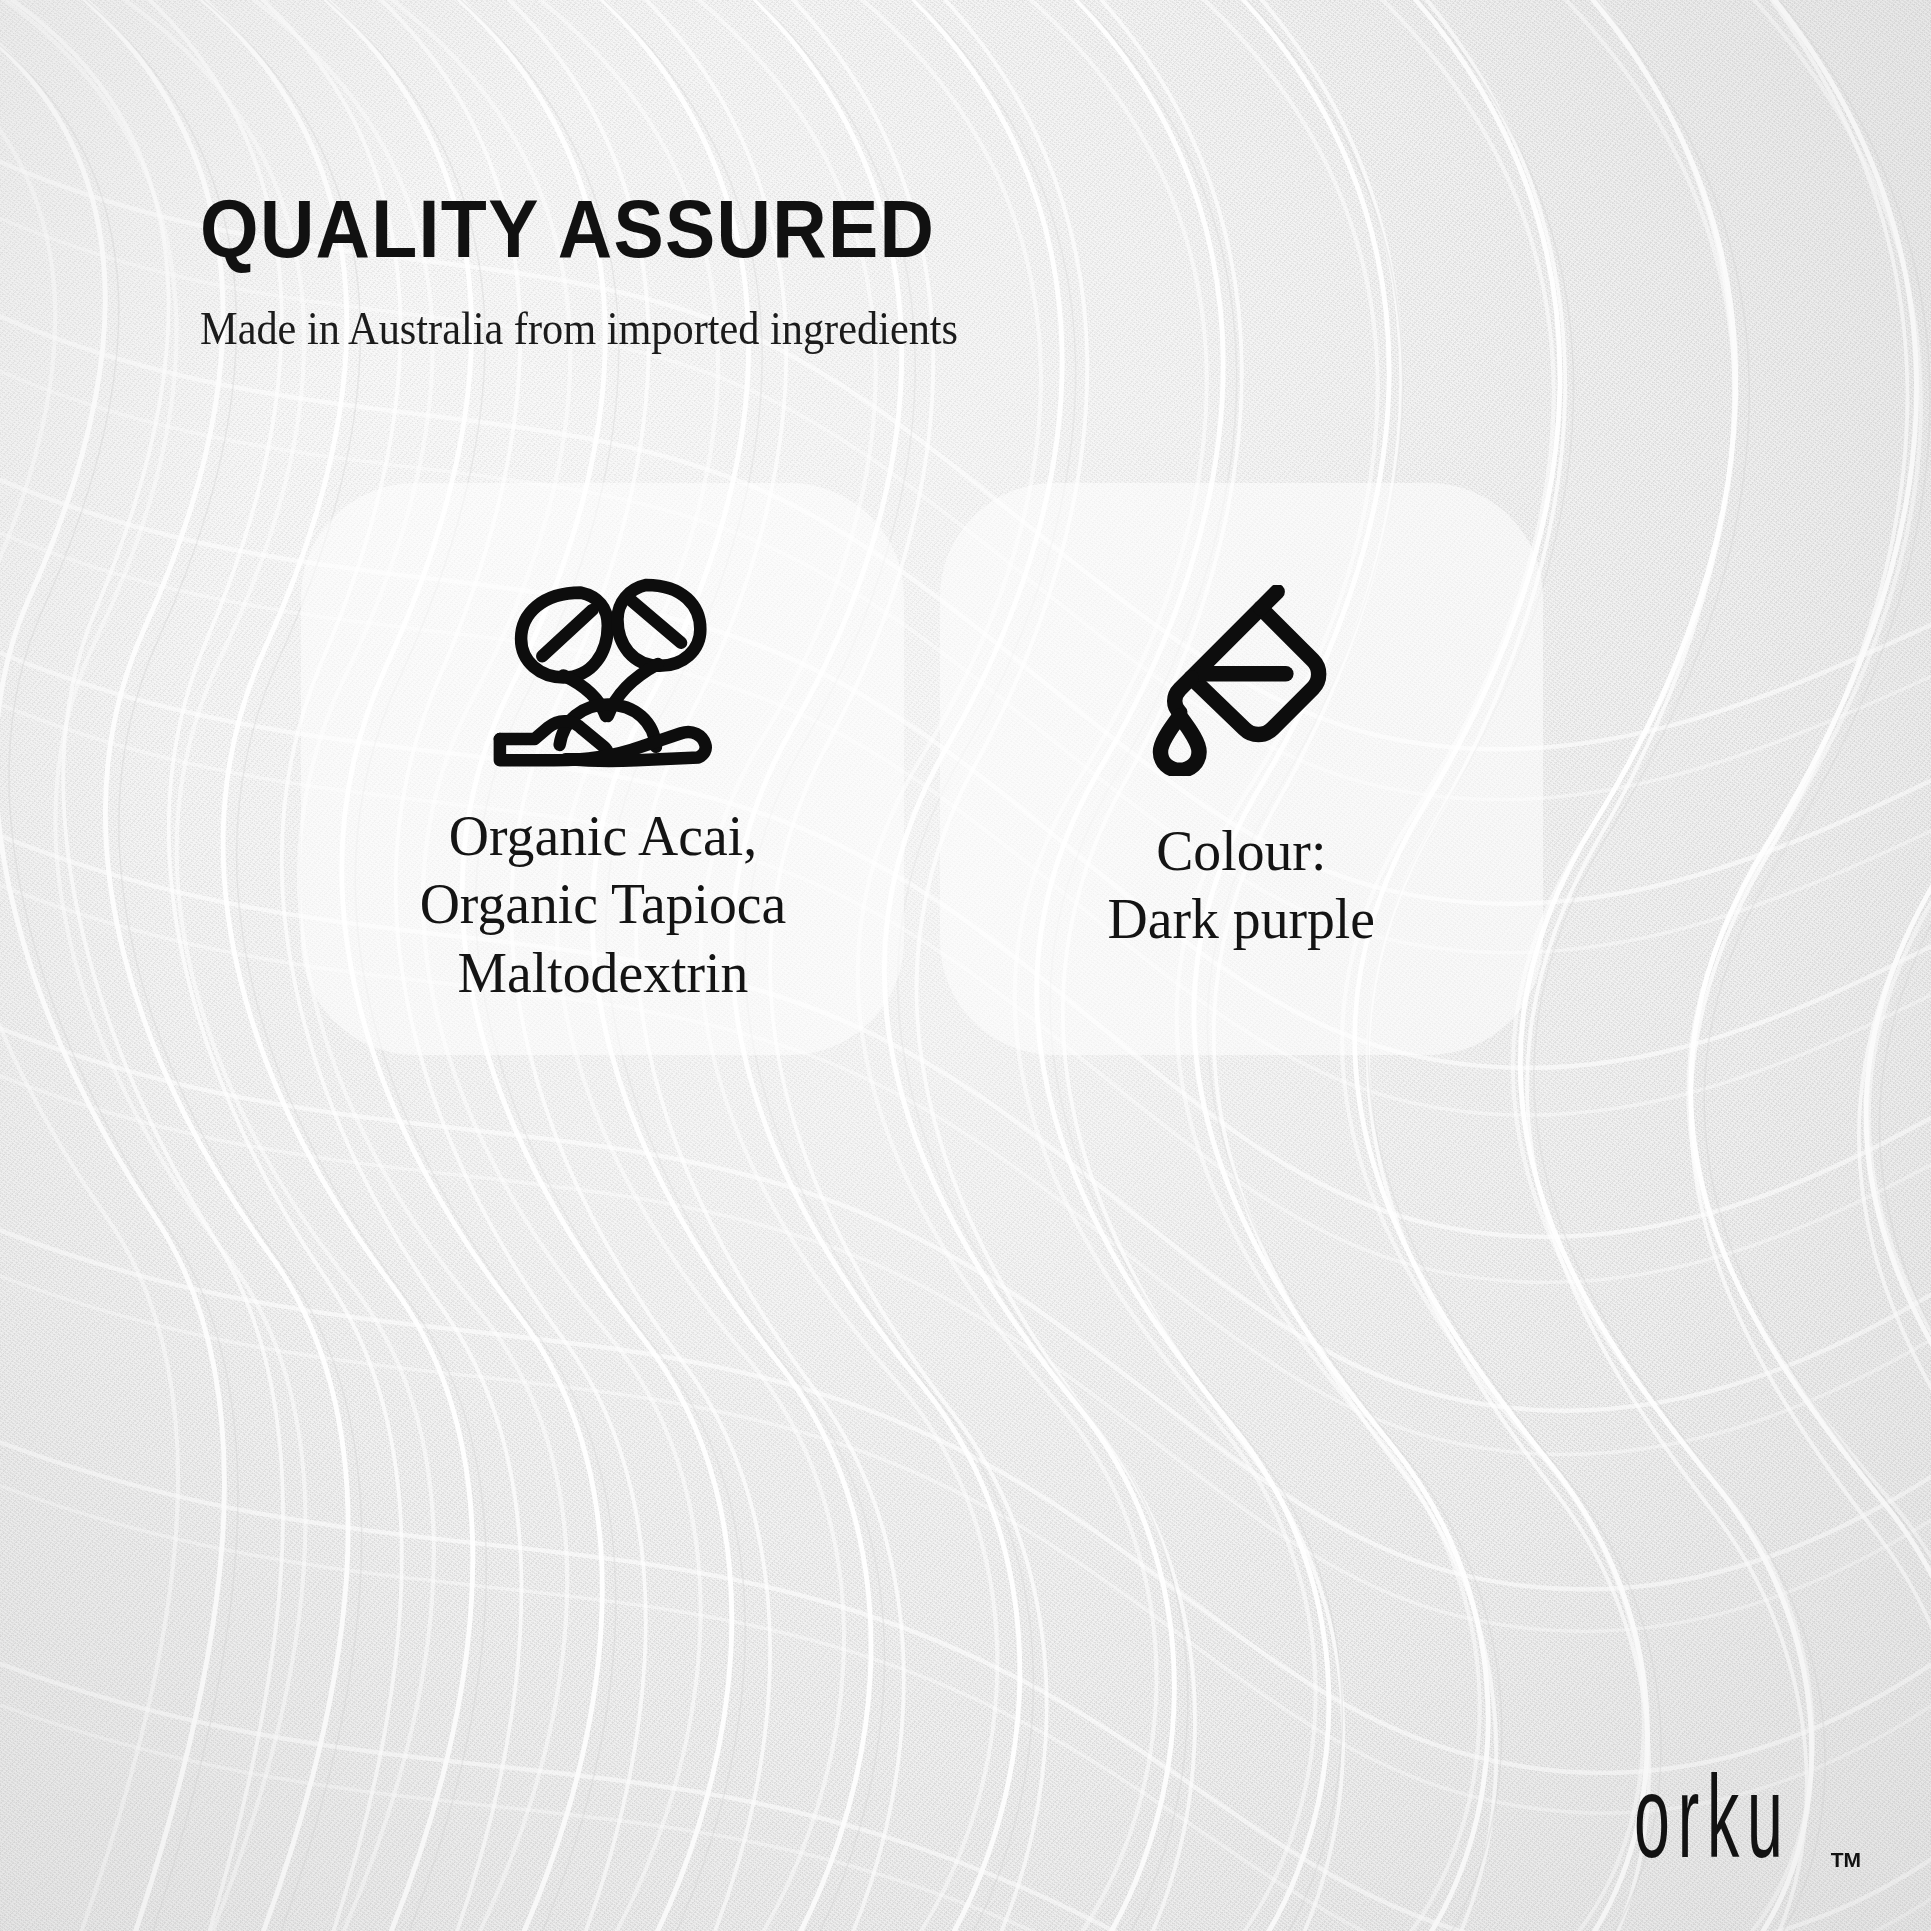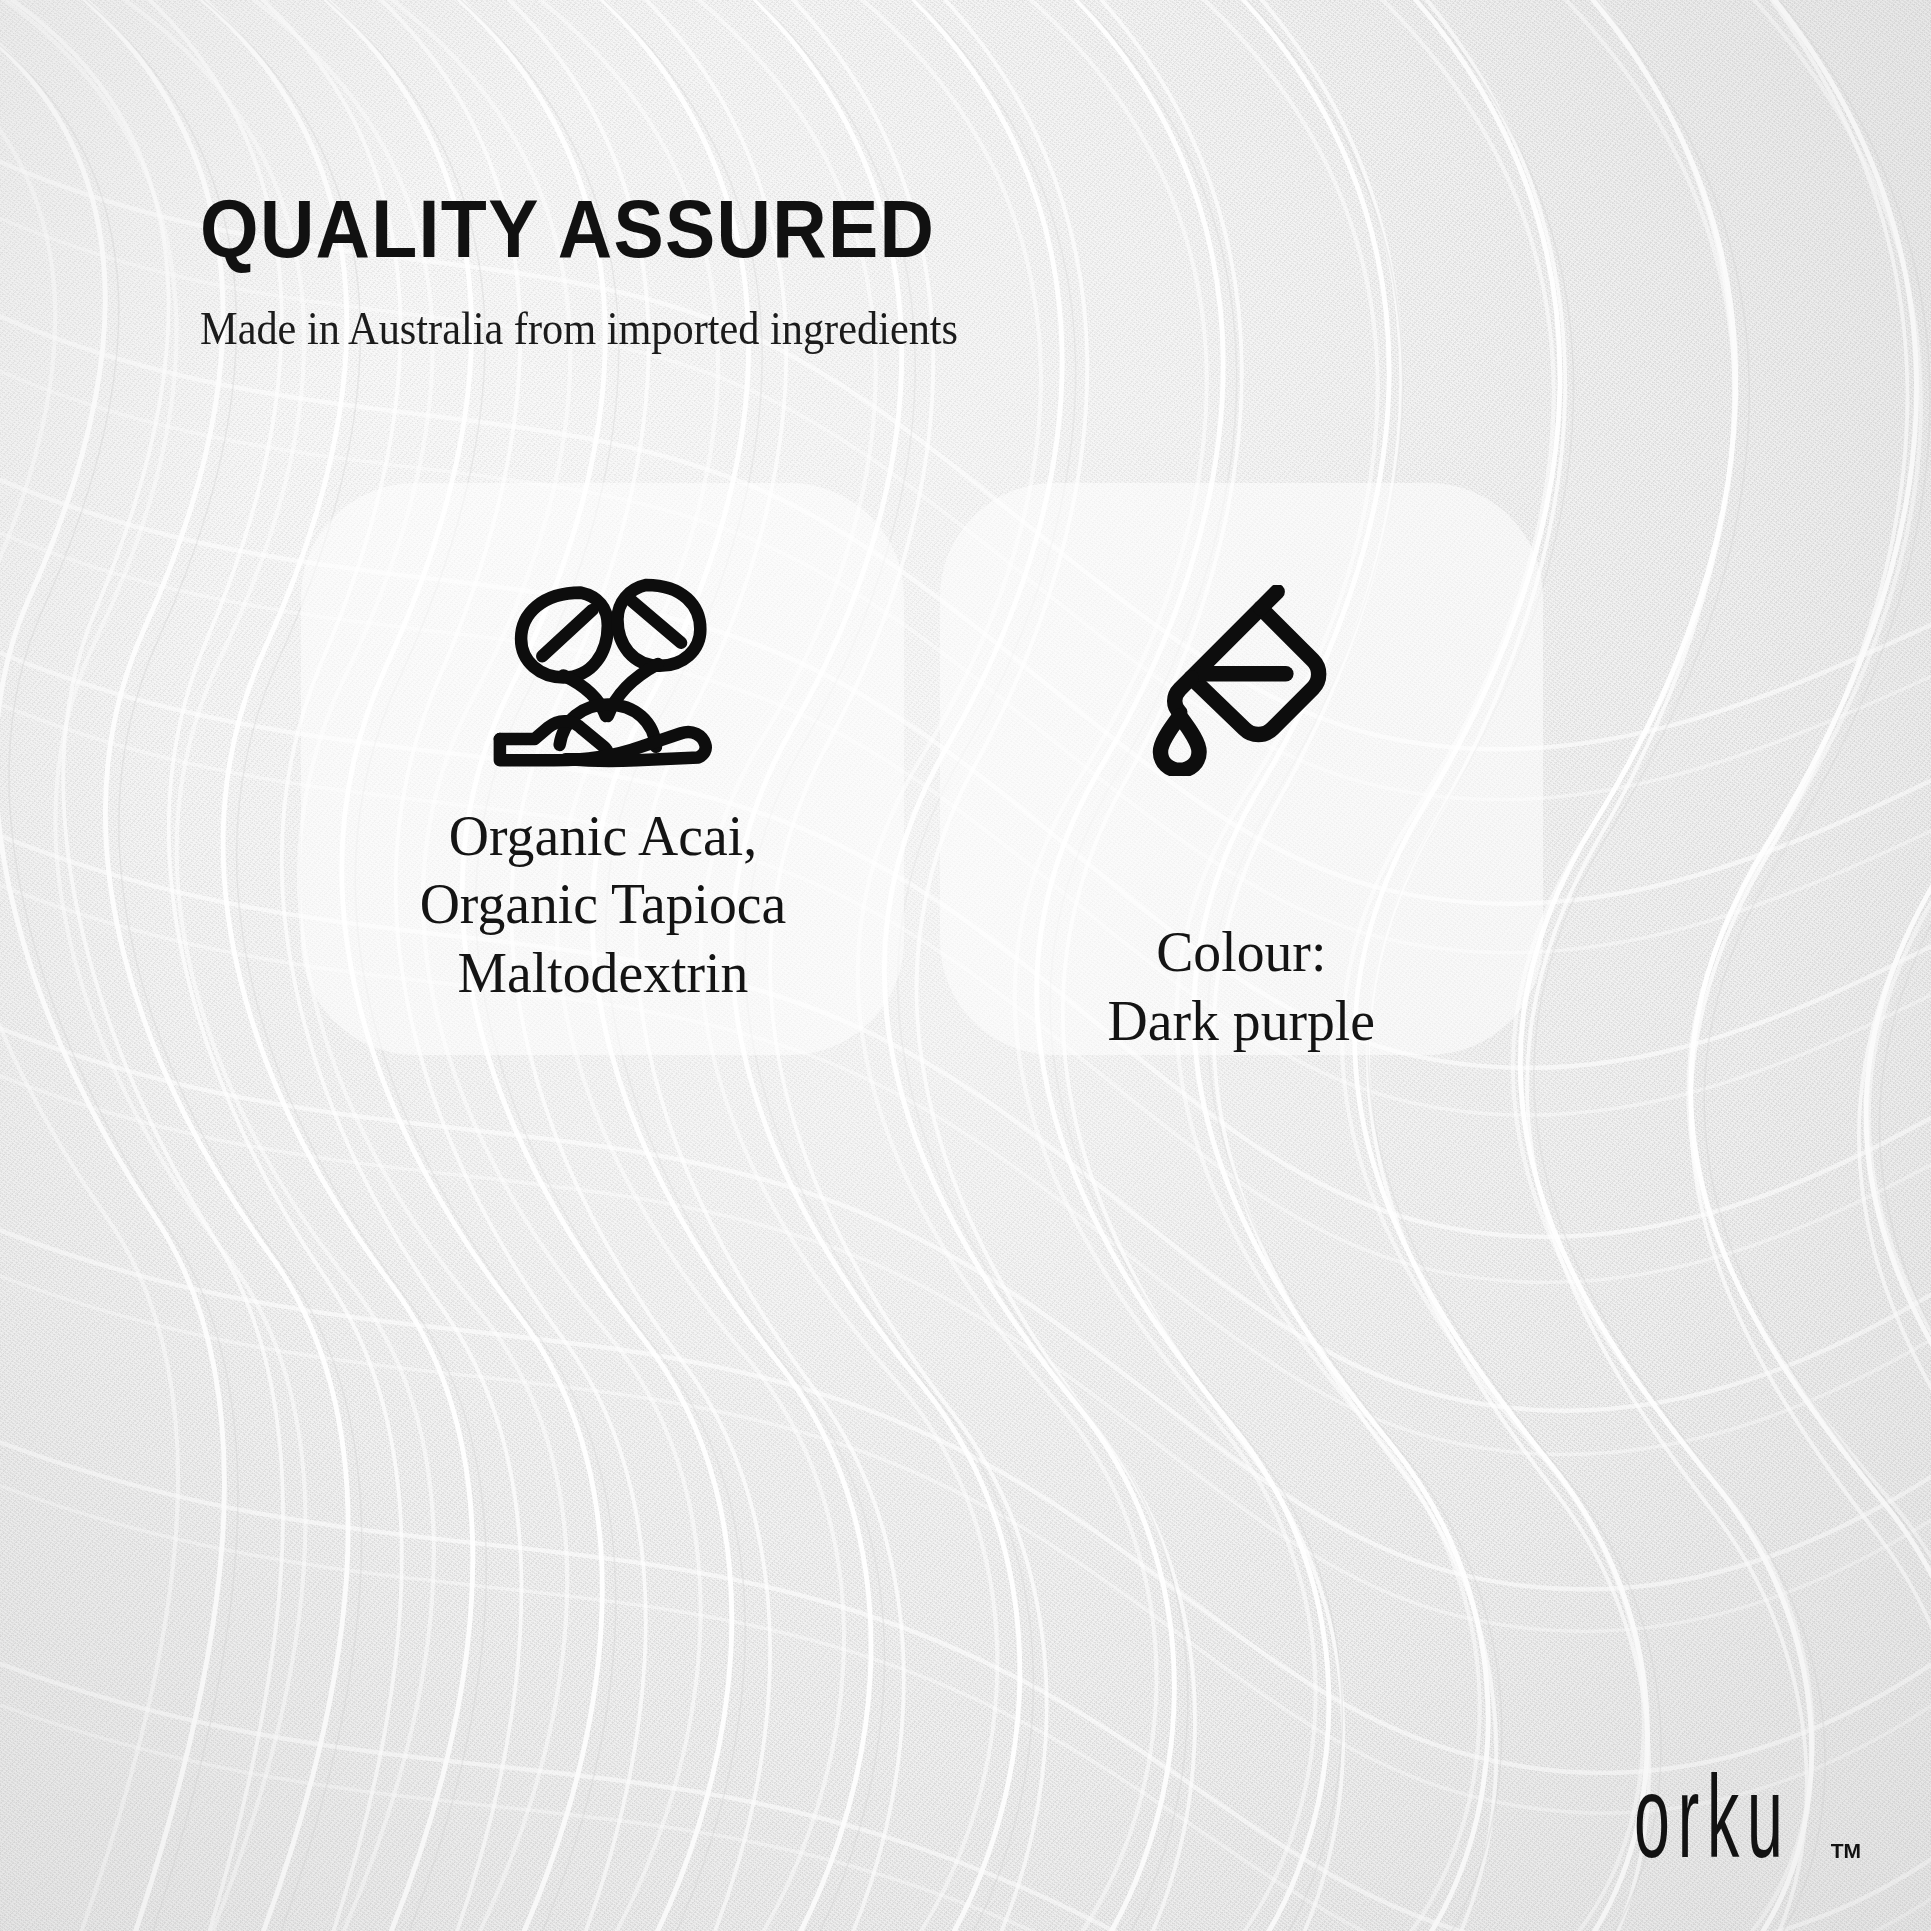--- a/index.html
+++ b/index.html
@@ -104,21 +104,21 @@
     line-height:1.18;
     color:#141414;
     text-align:center;
     white-space:pre-line;
     transform:scaleX(.96);
   }
 
   
   .card.c1 .icon-wrap{ height:230px; }
   .card.c2{ padding-top:89px; }
-  .card.c3{ padding-top:85px;justify-content:space-between; }
+  .card.c3{ padding-top:85px; }
   .card.c4{ padding-top:81px; }
 
   
   .logo{
     position:absolute;
     left:1634px; top:1775px;
     display:flex;
     align-items:flex-end;
   }
   .logo .word{
@@ -130,21 +130,21 @@
     line-height:.94;
     transform:scaleX(.62) scaleY(1.12);
     transform-origin:left bottom;
   }
   .logo .tm{
     font-family:"Liberation Sans", sans-serif;
     font-size:21px;
     font-weight:700;
     color:#121212;
     margin-left:-56px;
-    margin-bottom:10px;
+    margin-bottom:1px;
     letter-spacing:0;
   }
 </style>
 </head>
 <body>
 
 <div id="poster">
 
   <div class="bg-base"></div>
   <div class="bg-grain"></div>

